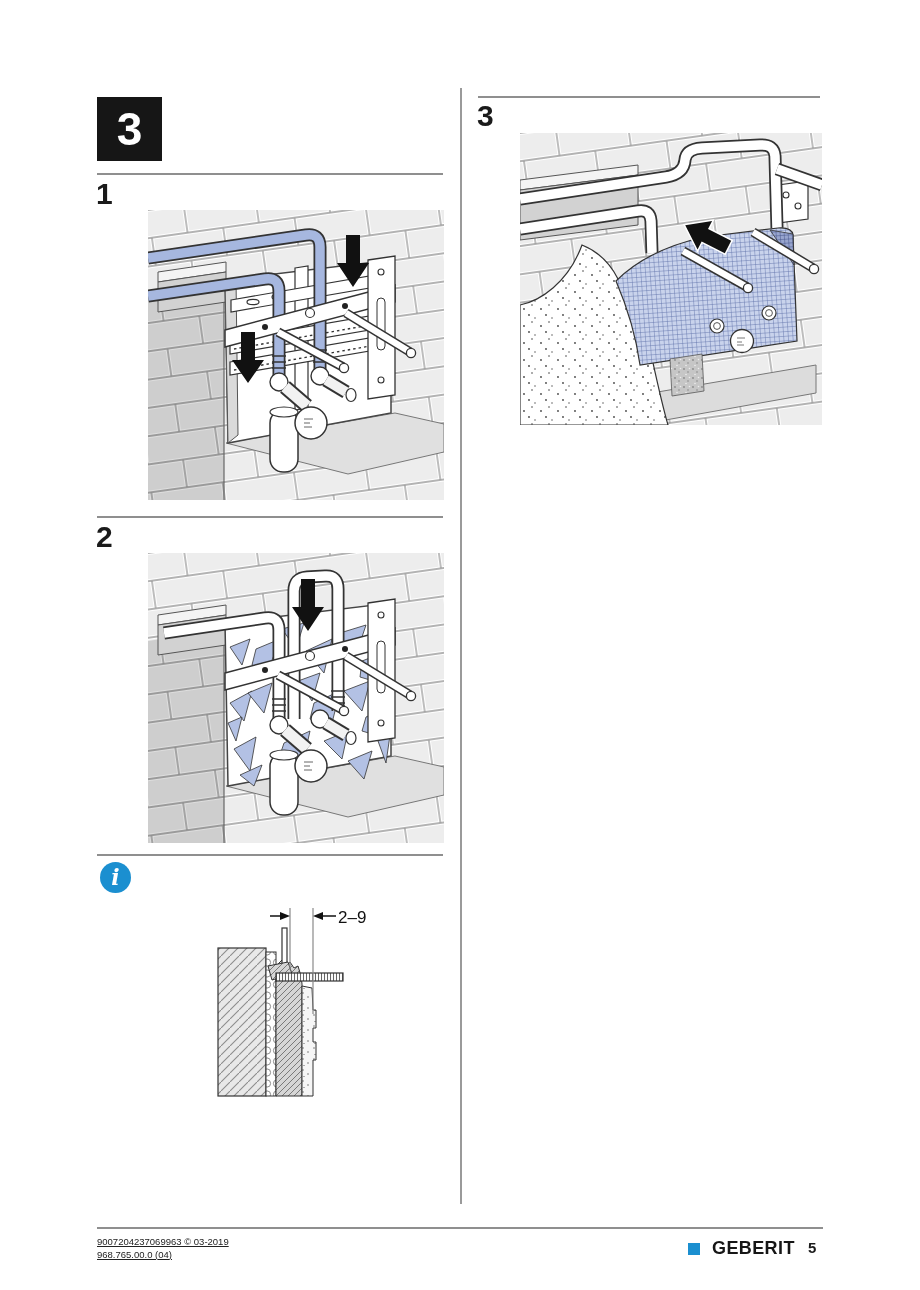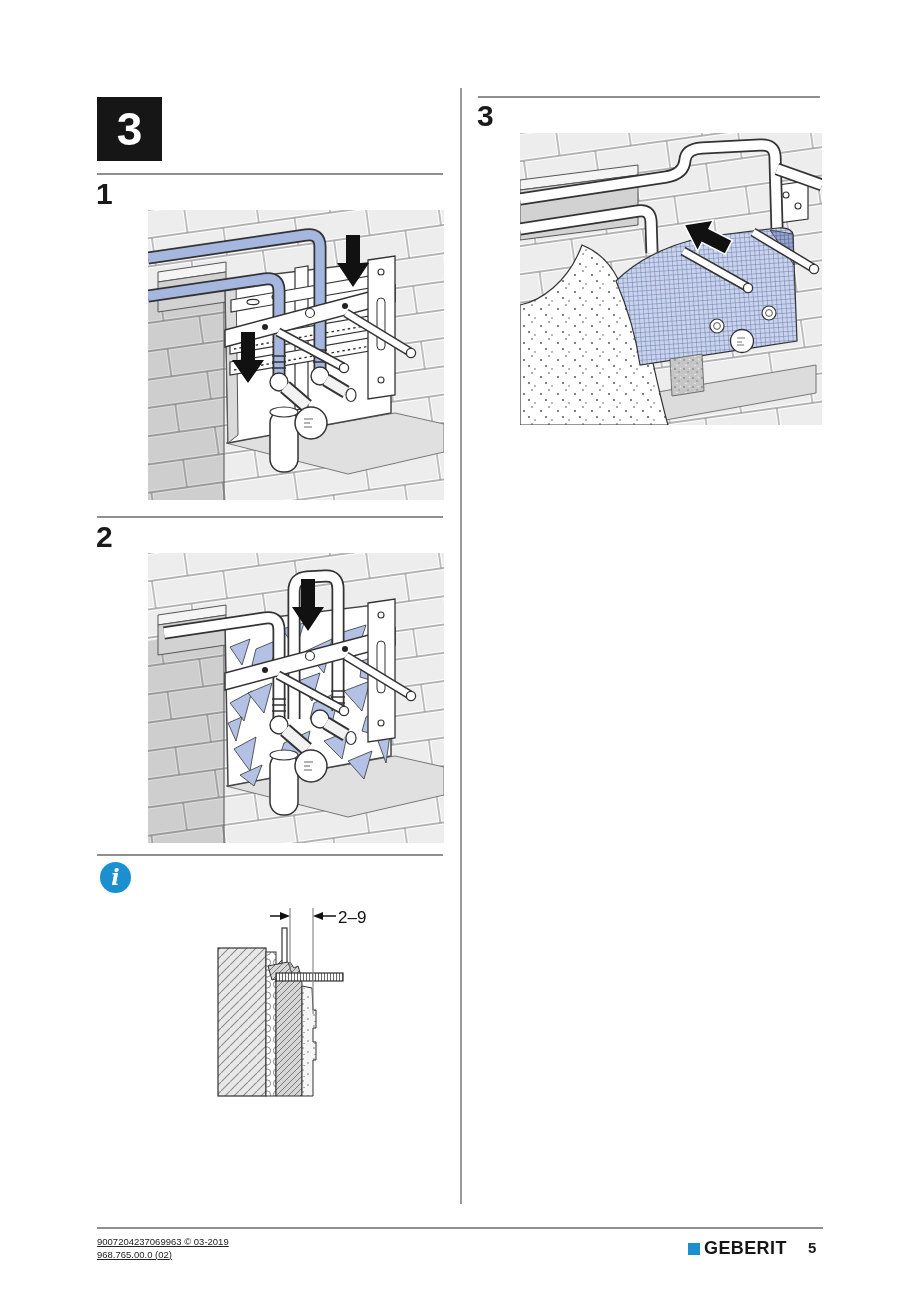--- a/index.html
+++ b/index.html
@@ -14,21 +14,21 @@
   .rule-r{left:478px;top:96px;width:342px;}
   .step-label{font-size:30px;font-weight:bold;line-height:1;}
   .step1{left:96px;top:179px;}
   .step2{left:96px;top:522px;}
   .step3{left:477px;top:101px;}
   .divider{left:460px;top:88px;width:2px;height:1116px;background:#9a9a9a;}
   .info-badge{left:100px;top:862px;width:31px;height:31px;border-radius:50%;background:#1B8FD0;display:flex;align-items:center;justify-content:center;}
   .info-badge span{color:#fff;font-family:"DejaVu Serif",serif;font-weight:bold;font-style:italic;font-size:22px;line-height:1;transform:translateY(-1px);}
   .footer-rule{left:97px;top:1227px;width:726px;height:2px;background:#8f8f8f;}
   .footer-left{left:97px;top:1236px;font-size:9.5px;line-height:12.5px;color:#222;text-decoration:underline;}
-  .brand{left:688px;top:1238px;display:flex;align-items:center;gap:4px;}
+  .brand{left:688px;top:1238px;display:flex;align-items:center;gap:12px;}
   .brand .mark{width:12px;height:12px;background:#1B8FD0;display:inline-block;}
   .brand .word{font-size:18px;font-weight:bold;letter-spacing:0.4px;color:#161616;}
   .page-num{left:808px;top:1239px;font-size:15px;font-weight:bold;}
   svg text{font-family:"Liberation Sans",sans-serif;}
 </style>
 </head>
 <body>
 
 <svg width="0" height="0" style="position:absolute" aria-hidden="true">
 <defs>
@@ -346,19 +346,19 @@
     <circle cx="294" cy="136" r="4.6" fill="#fff" stroke="#333" stroke-width="1.3"></circle>
   </g>
   <g>
     <polygon transform="translate(208,114) rotate(117)" points="-7,0 7,0 7,26 16,26 0,48 -16,26 -7,26" fill="#111" stroke="#fff" stroke-width="3" paint-order="stroke"></polygon>
   </g>
 </svg>
 
 <div class="abs footer-rule"></div>
 <div class="abs footer-left">
   <div>9007204237069963 © 03-2019</div>
-  <div>968.765.00.0 (02)</div>
+  <div>968.765.00.0 (04)</div>
 </div>
 <div class="abs brand">
   <span class="mark"></span>
   <span class="word">GEBERIT</span>
 </div>
 <div class="abs page-num">5</div>
 
 </body></html>

